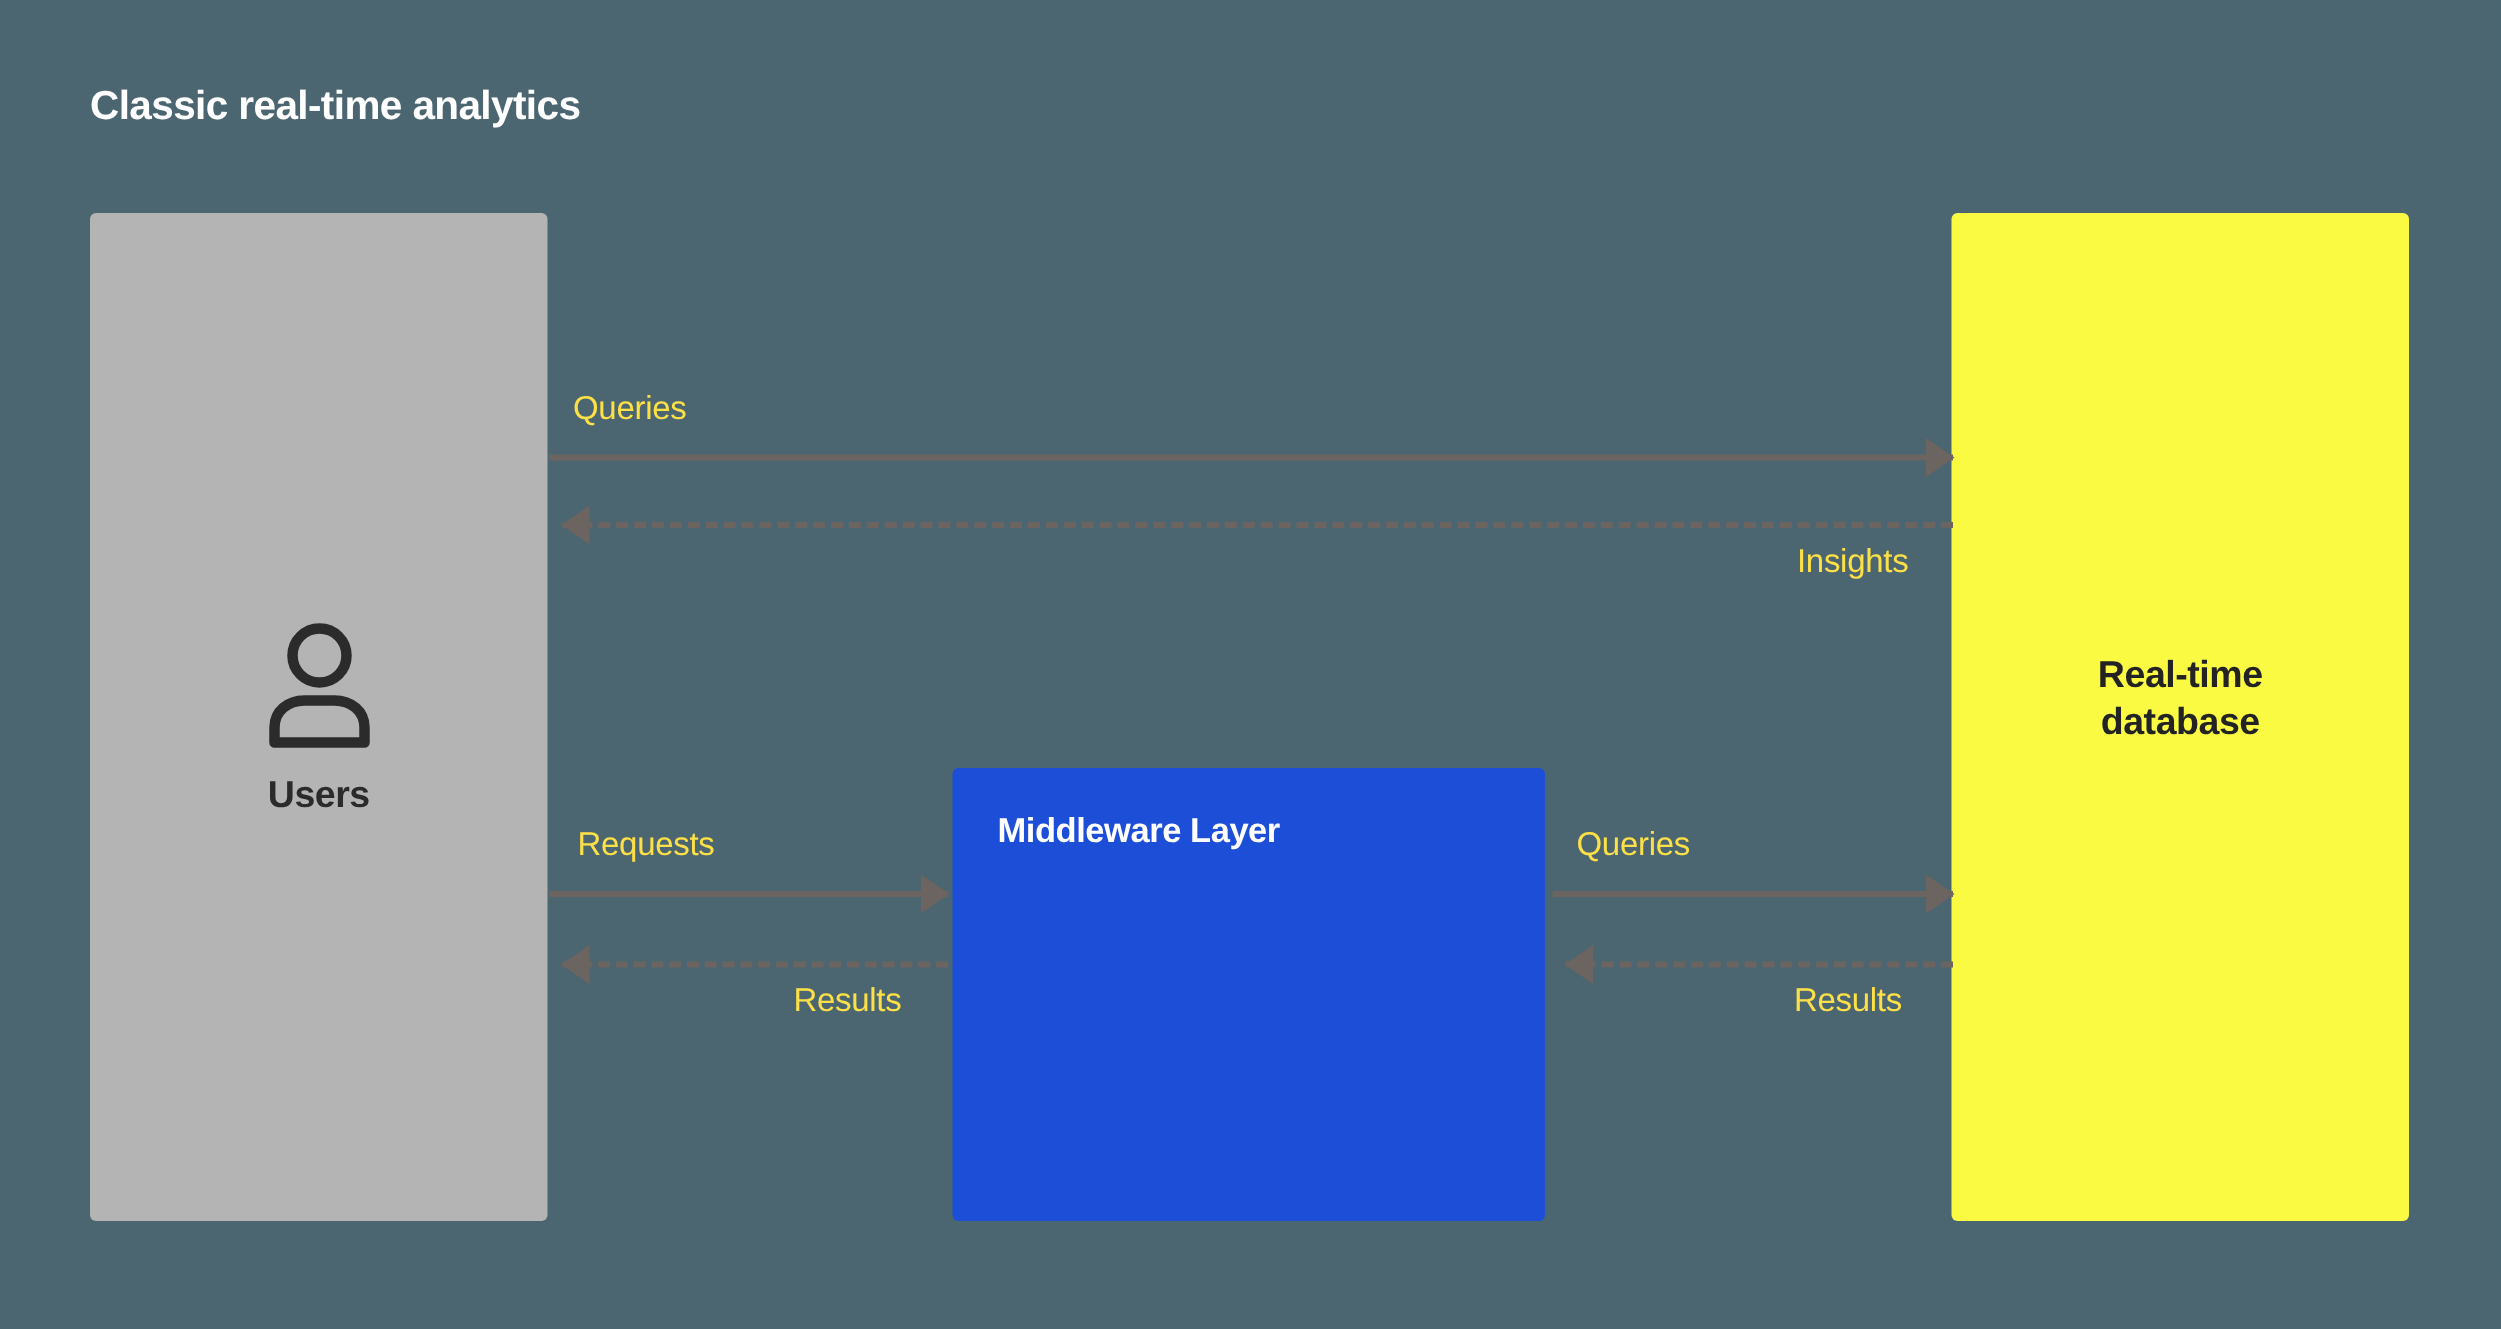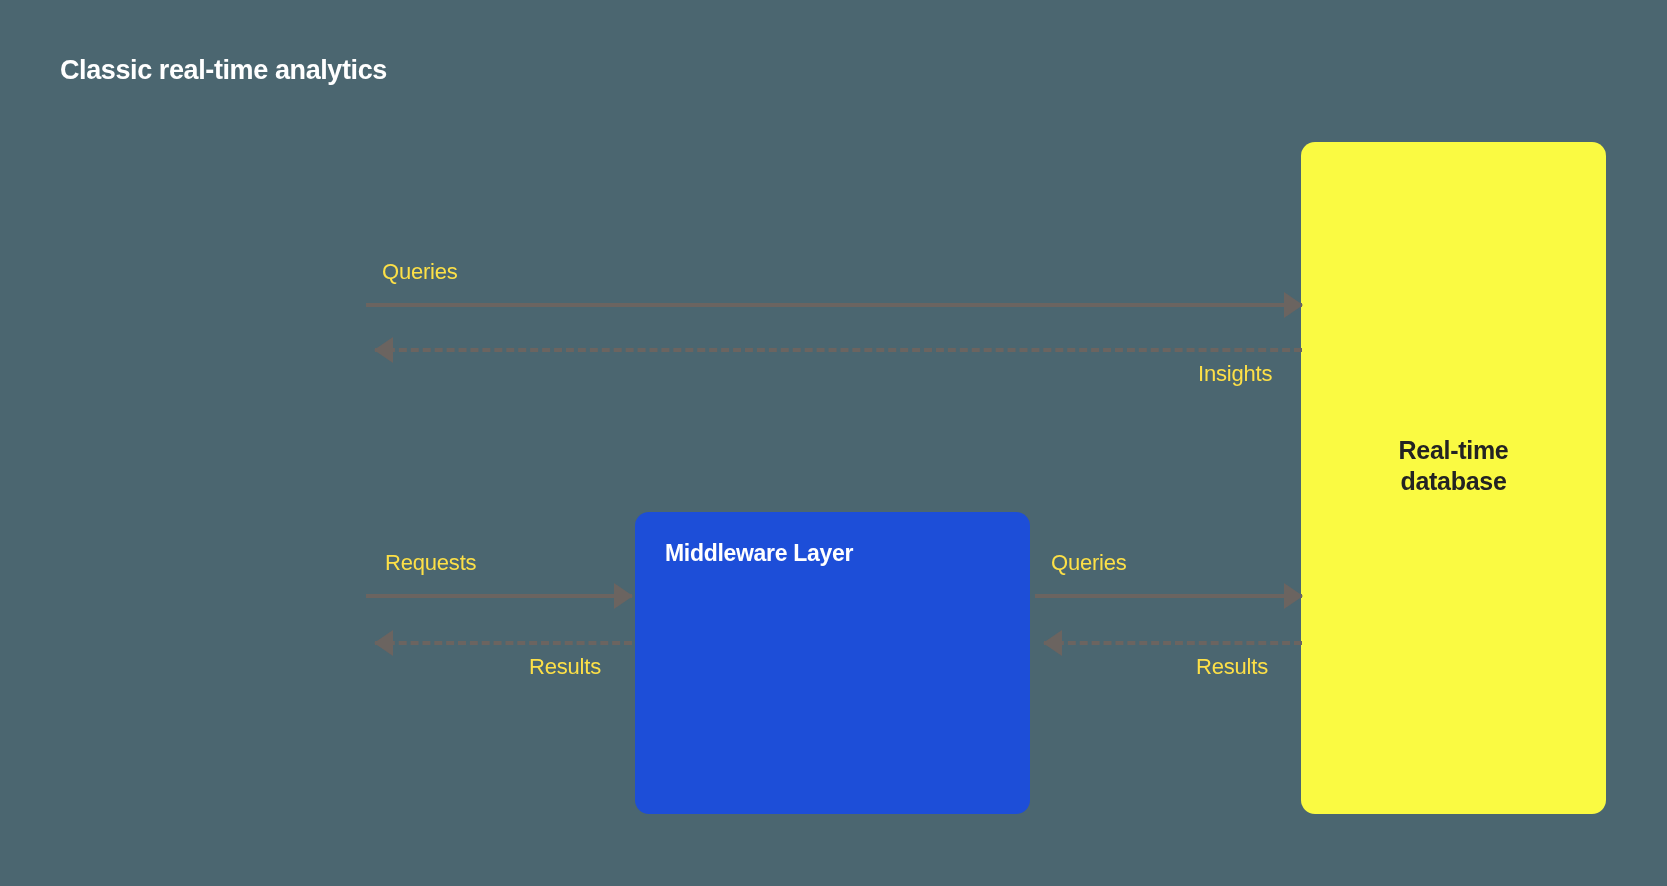--- a/index.html
+++ b/index.html
@@ -28,21 +28,21 @@
     font-size: 27px;
     font-weight: bold;
     color: #ffffff;
     letter-spacing: -0.4px;
     white-space: nowrap;
   }
 
   
   .node-box {
     position: absolute;
-    border-radius: 14px;
+    border-radius: 4px;
     box-sizing: border-box;
   }
   #users-box {
     left: 60px;
     top: 142px;
     width: 305px;
     height: 672px;
     background: #b4b4b4;
   }
   #users-inner {
@@ -170,20 +170,31 @@
   #conn-results-right    { left: 1044px; top: 641px; right: 365px; }
   #label-results-right   { left: 1196px; top: 654px; }
 </style>
 </head>
 <body>
 
 <div id="canvas">
 
   <div id="page-title">Classic real-time analytics</div>
 
+  <div id="users-box" class="node-box">
+    <div id="users-inner">
+      <span id="users-icon">
+        <svg width="80" height="86" viewBox="0 0 80 86" xmlns="http://www.w3.org/2000/svg">
+          <circle cx="40" cy="24" r="18" fill="none" stroke="#2b2b2b" stroke-width="7"></circle>
+          <path d="M10 82 L10 72 C10 61 19 54 30 54 L50 54 C61 54 70 61 70 72 L70 82 Z" fill="none" stroke="#2b2b2b" stroke-width="7" stroke-linejoin="round"></path>
+        </svg>
+      </span>
+      <span id="users-label">Users</span>
+    </div>
+  </div>
 
   <div id="middleware-box" class="node-box">
     <div id="middleware-label">Middleware Layer</div>
   </div>
 
   <div id="database-box" class="node-box">
     <div id="database-label">
       <div>Real-time</div>
       <div>database</div>
     </div>

